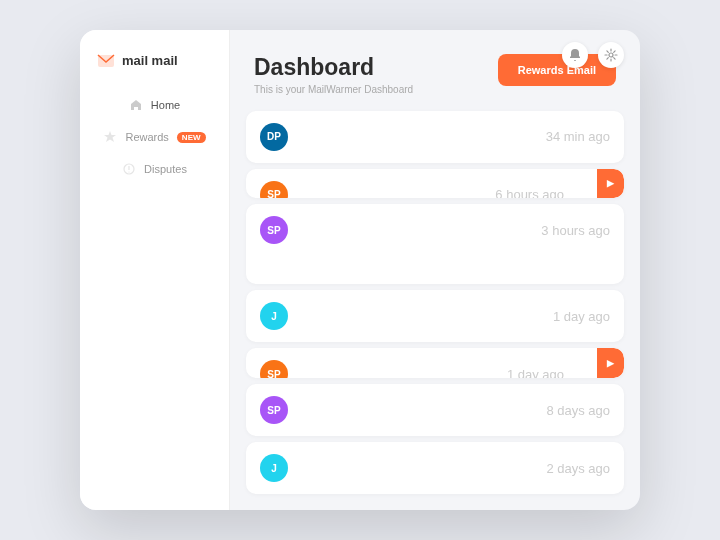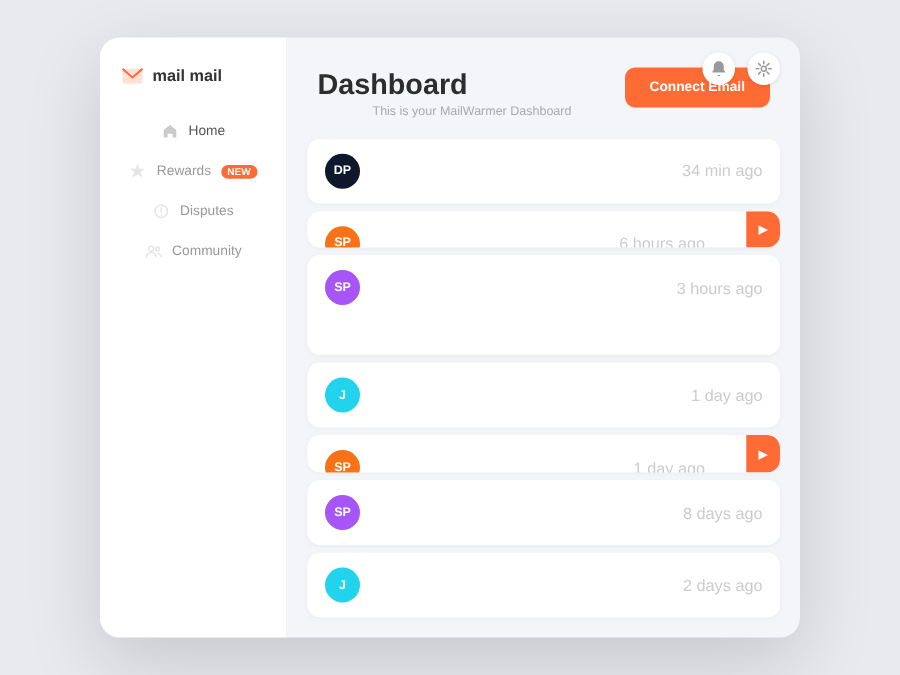--- a/index.html
+++ b/index.html
@@ -102,21 +102,20 @@
     .header-title {
       font-size: 23px;
       font-weight: 700;
       color: #2d2d2d;
       line-height: 1.2;
     }
     .header-subtitle {
       font-size: 10px;
       color: #aaa;
       margin-top: 2px;
-      margin-left: 44px;
     }
     .btn-primary {
       background: #ff6b35;
       color: #fff;
       border: none;
       border-radius: 8px;
       padding: 10px 20px;
       font-size: 11px;
       font-weight: 600;
       cursor: pointer;
@@ -239,47 +238,38 @@
         <span class="badge">NEW</span>
       </div>
       <div class="sidebar-item">
         <svg class="sidebar-icon" viewBox="0 0 14 14" fill="none">
           <circle cx="7" cy="7" r="5" stroke="#ccc" stroke-width="1.2"></circle>
           <line x1="7" y1="4" x2="7" y2="8" stroke="#ccc" stroke-width="1.2"></line>
           <circle cx="7" cy="10" r="0.6" fill="#ccc"></circle>
         </svg>
         <span>Disputes</span>
       </div>
-      <div class="sidebar-item">
-        <svg class="sidebar-icon" viewBox="0 0 14 14" fill="none">
-          <circle cx="5" cy="5" r="2" stroke="#ccc" stroke-width="1.2"></circle>
-          <circle cx="10" cy="5" r="1.5" stroke="#ccc" stroke-width="1.2"></circle>
-          <path d="M1 12c0-2.2 1.8-4 4-4s4 1.8 4 4" stroke="#ccc" stroke-width="1.2" fill="none"></path>
-          <path d="M10 9c1.6 0 3 1.2 3 2.8" stroke="#ccc" stroke-width="1.2" fill="none"></path>
-        </svg>
-        <span>Community</span>
-      </div>
     </nav>
   </aside>
 
   <main class="main">
     <div class="main-header">
       <div class="header-text">
         <h1 class="header-title">Dashboard</h1>
         <p class="header-subtitle">This is your MailWarmer Dashboard</p>
       </div>
-      <button class="btn-primary">Connect Email</button>
+      <button class="btn-primary">Rewards Email</button>
     </div>
 
     <div class="feed">
 
       <div class="card">
         <div class="card-row">
           <div class="card-left">
-            <div class="avatar" style="background:#0f172a">DP</div>
+            <div class="avatar" style="background:#0369a1">DP</div>
           </div>
           <span class="card-time">34 min ago</span>
         </div>
       </div>
 
       <div class="card" style="overflow:hidden; padding-right: 60px;">
         <div class="card-row">
           <div class="card-left">
             <div class="avatar" style="background:#f97316">SP</div>
           </div>

